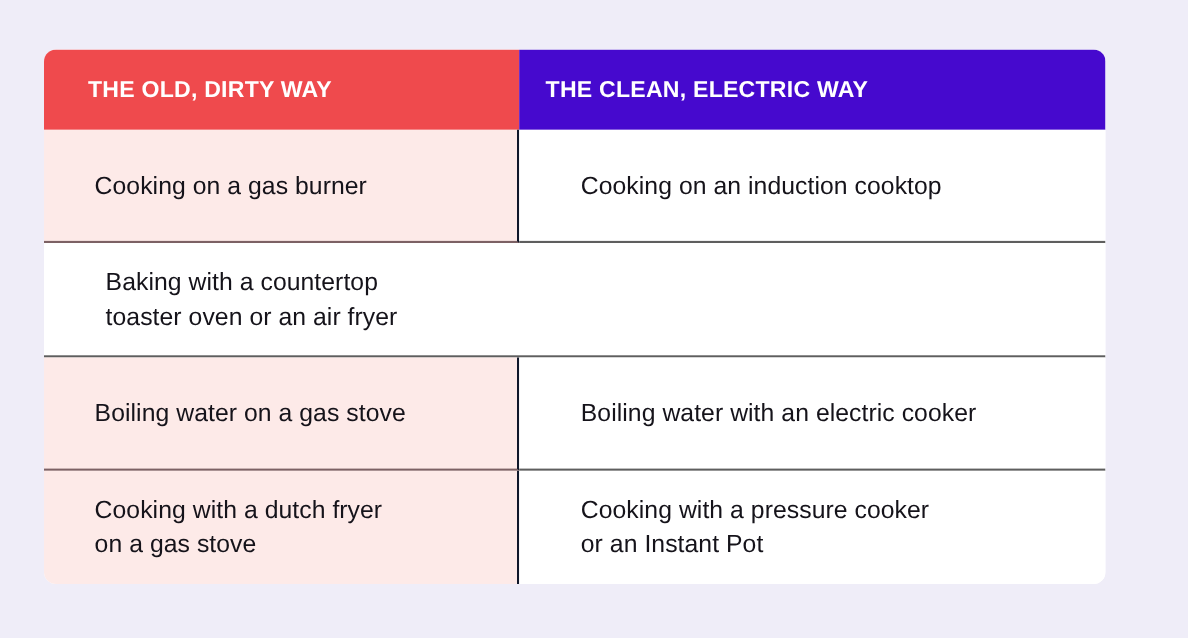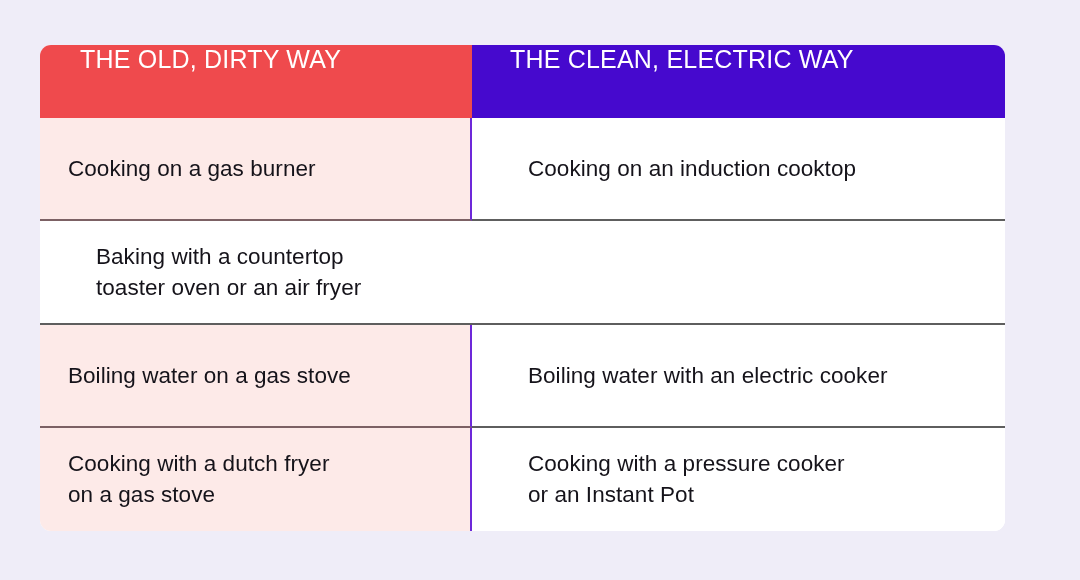--- a/index.html
+++ b/index.html
@@ -36,40 +36,40 @@
 
   
   .table-header {
     display: flex;
     height: 73px;
     flex: 0 0 73px;
   }
 
   .header-cell {
     display: flex;
-    align-items: flex-start;
-    font-size: 25px;
-    font-weight: normal;
+    align-items: center;
+    font-size: 21px;
+    font-weight: bold;
     letter-spacing: 0.2px;
     color: #ffffff;
     text-transform: uppercase;
     white-space: nowrap;
   }
 
   .header-cell.old {
     width: 432px;
     flex: 0 0 432px;
     background: #EF4A4D;
     padding-left: 40px;
   }
 
   .header-cell.clean {
     flex: 1 1 auto;
     background: #4609CE;
-    padding-left: 38px;
+    padding-left: 24px;
   }
 
   
   .table-body {
     flex: 1 1 auto;
     display: flex;
     flex-direction: column;
   }
 
   .table-row {
@@ -84,24 +84,24 @@
     font-size: 22.5px;
     line-height: 1.38;
     color: #15131A;
     letter-spacing: 0.05px;
   }
 
   .cell.old {
     width: 432px;
     flex: 0 0 432px;
     background: #FDEAE8;
-    padding-left: 28px;
+    padding-left: 46px;
     padding-right: 18px;
     border-bottom: 2px solid #7C6164;
-    border-right: 2px solid #6d28d9;
+    border-right: 2px solid #0f172a;
   }
 
   .cell.clean {
     flex: 1 1 auto;
     background: #ffffff;
     padding-left: 56px;
     padding-right: 24px;
     border-bottom: 2px solid #5E5E5E;
   }
 

